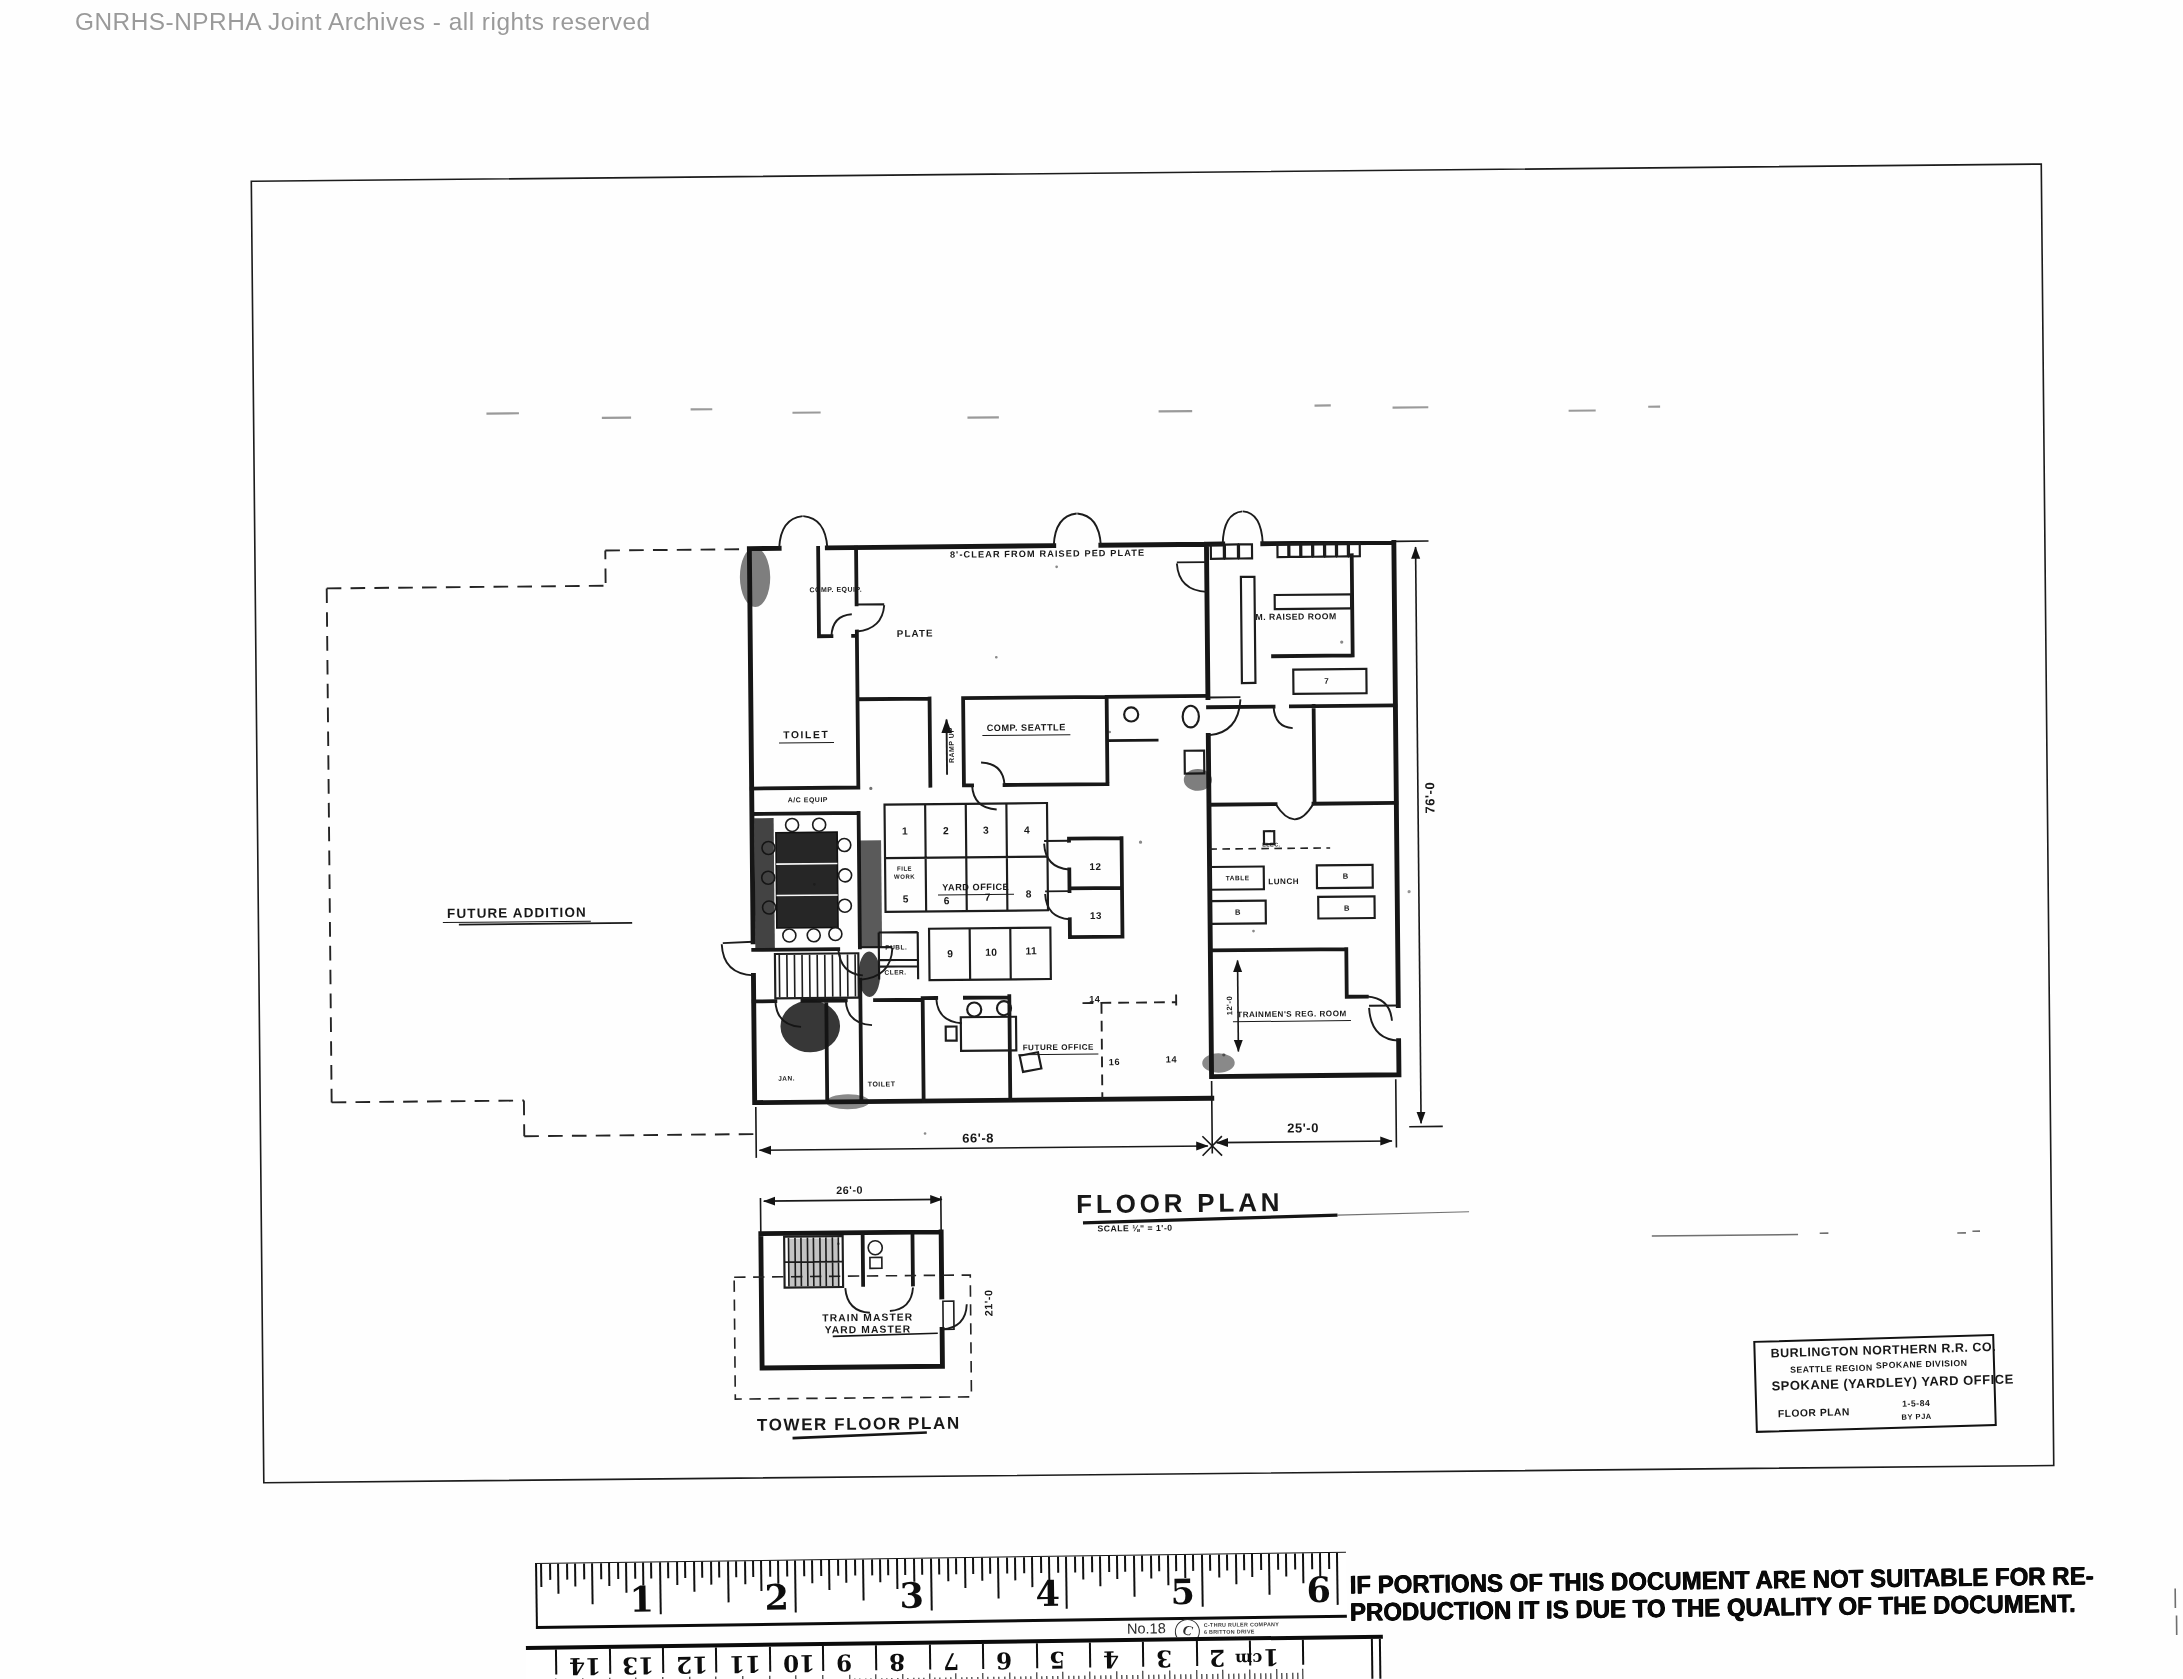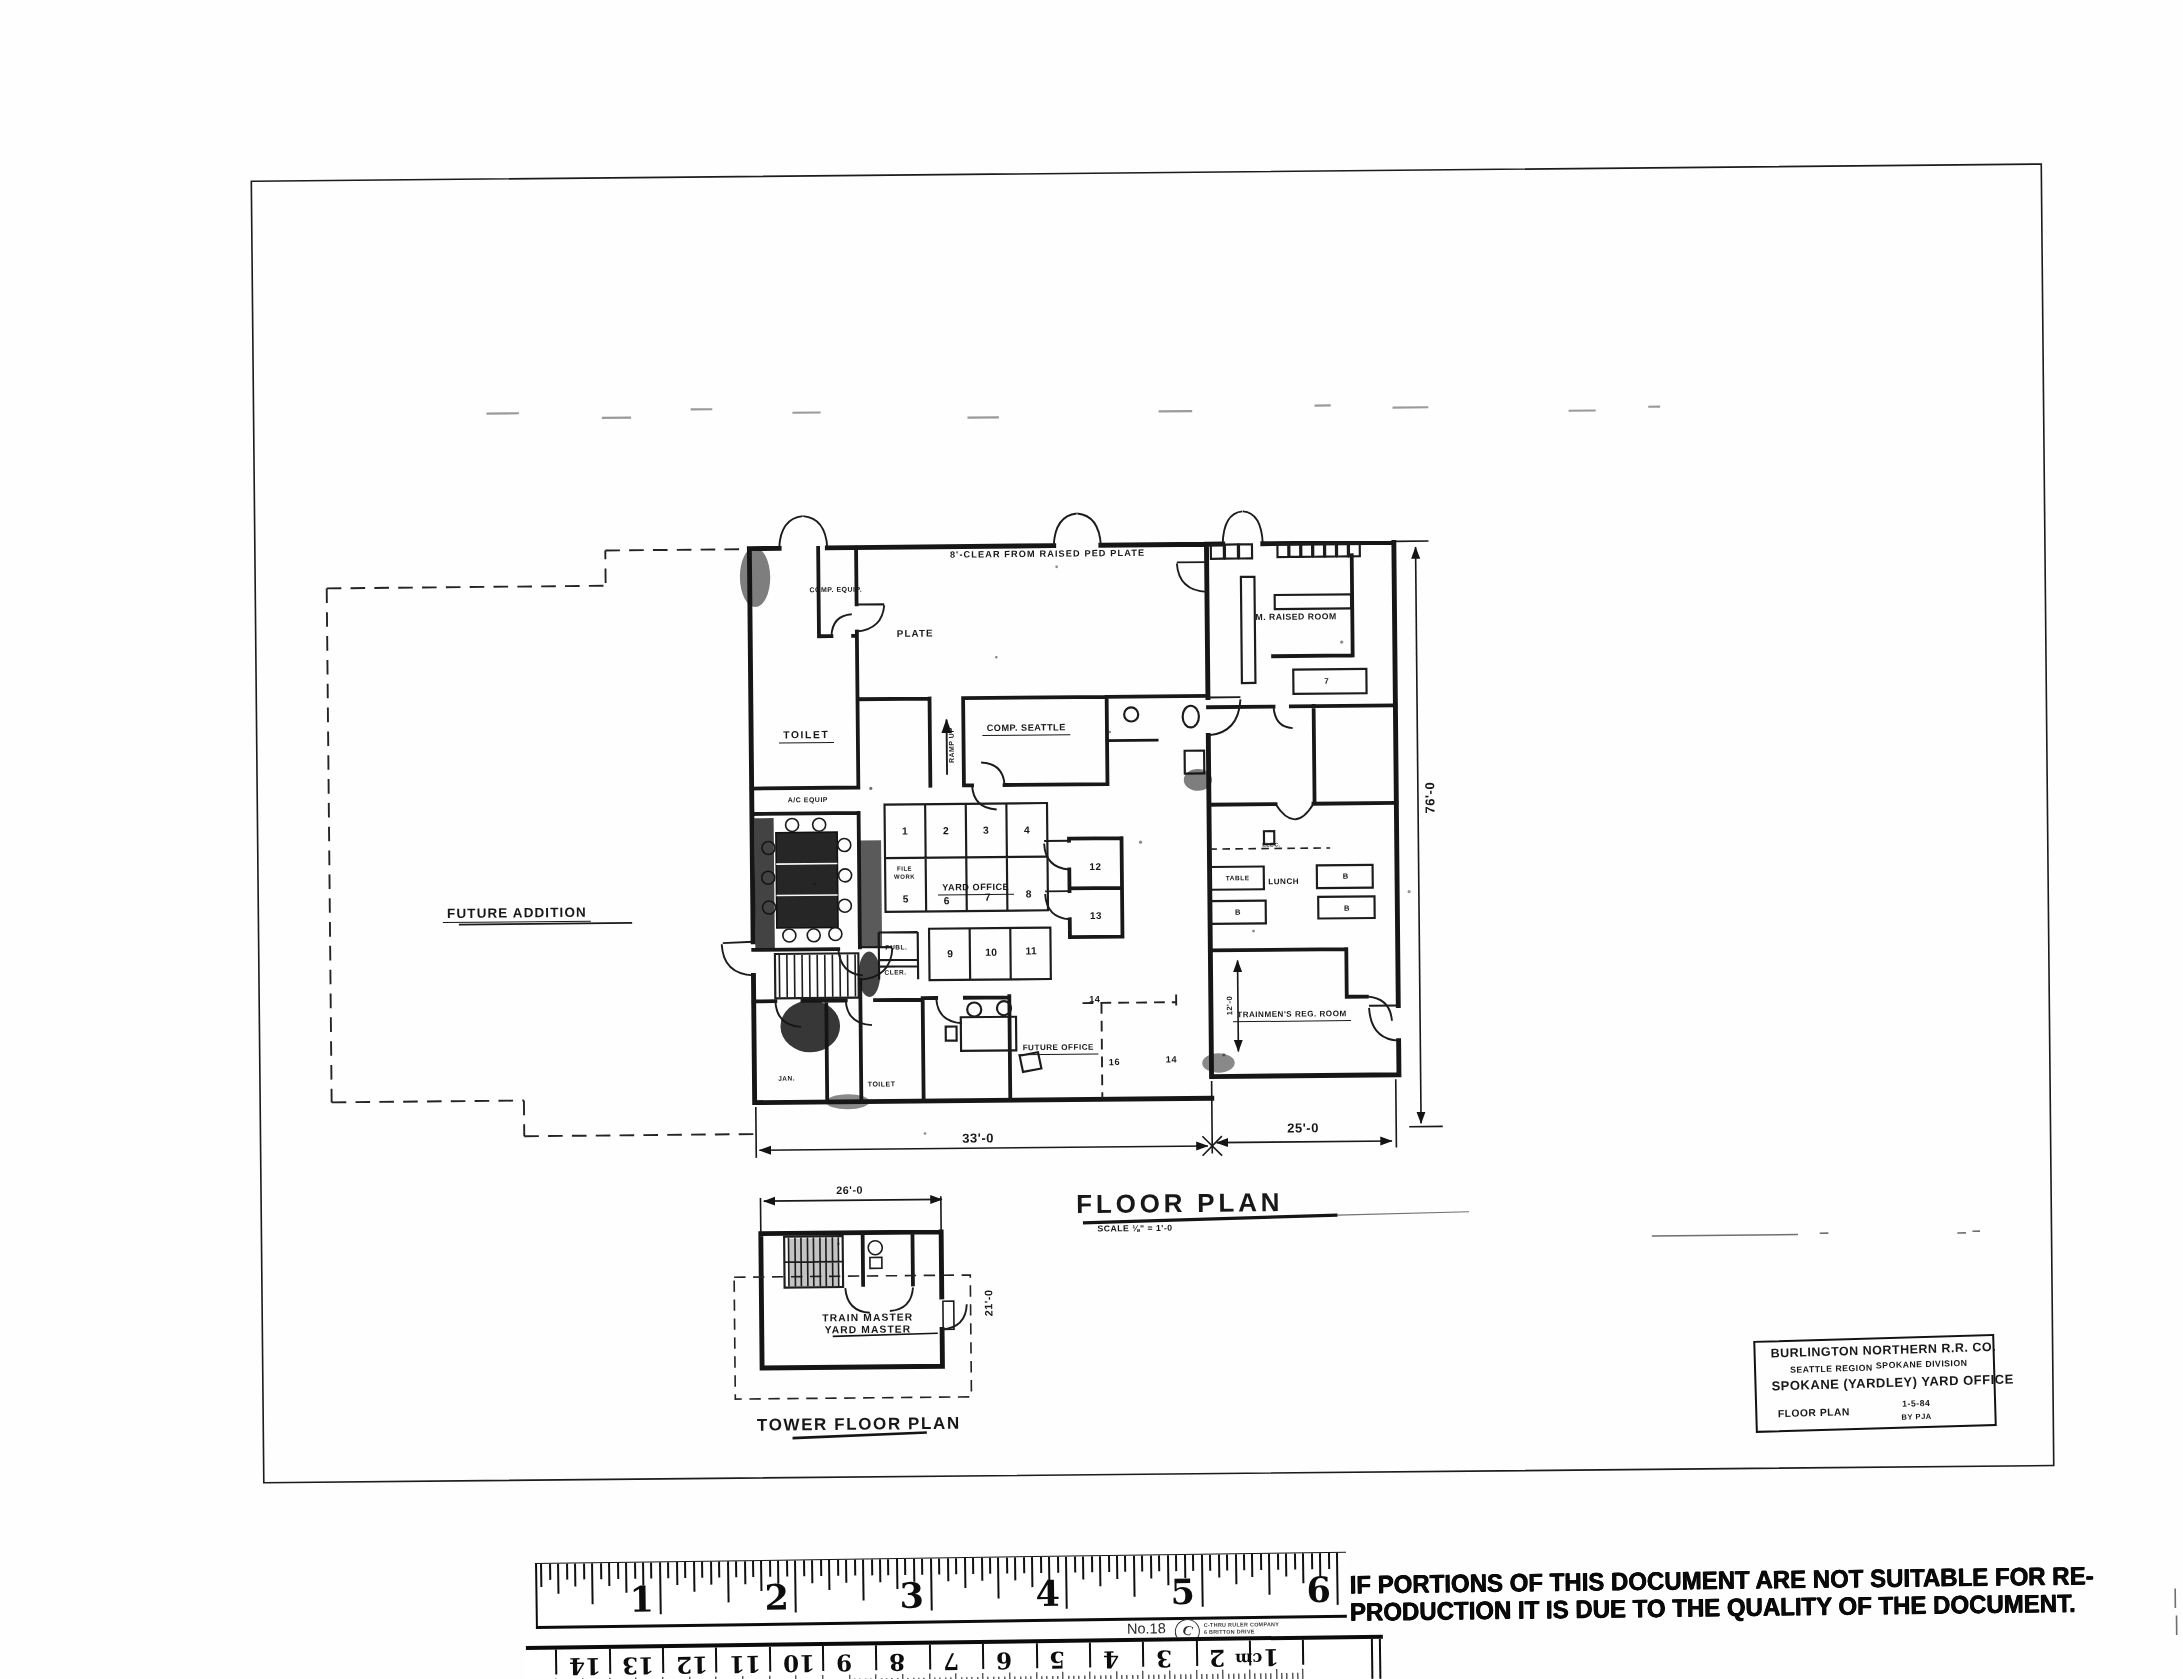--- a/index.html
+++ b/index.html
@@ -254,21 +254,21 @@
     <span class="lb hand" style="left:1028px;top:894px;font-size:10.3px">8</span>
     <span class="lb hand" style="left:949px;top:953px;font-size:10.3px">9</span>
     <span class="lb hand" style="left:990px;top:952px;font-size:10.3px">10</span>
     <span class="lb hand" style="left:1030px;top:951px;font-size:10.3px">11</span>
     <span class="lb hand" style="left:1095px;top:867px;font-size:9.8px">12</span>
     <span class="lb hand" style="left:1095px;top:916px;font-size:9.8px">13</span>
     <span class="lb hand" style="left:1093px;top:1000px;font-size:9.2px">14</span>
     <span class="lb hand" style="left:1169px;top:1061px;font-size:9.2px">14</span>
     <span class="lb hand" style="left:1112px;top:1063px;font-size:9.2px">16</span>
 
-    <span class="lb hand" style="left:975px;top:1137px;font-size:13px">33'-0</span>
+    <span class="lb hand" style="left:975px;top:1137px;font-size:13px">66'-8</span>
     <span class="lb hand" style="left:1300px;top:1130px;font-size:13px">25'-0</span>
     <span class="lb hand r90" style="left:1430px;top:801px;font-size:13px">76'-0</span>
     <span class="lb hand r90" style="left:1228px;top:1007px;font-size:7.6px">12'-0</span>
     <span class="lb hand" style="left:846px;top:1188px;font-size:10.8px">26'-0</span>
     <span class="lb hand r90" style="left:984px;top:1302px;font-size:10.8px">21'-0</span>
 
     <span class="lb hand" style="left:1176px;top:1204px;font-size:26px;letter-spacing:3.8px">FLOOR PLAN</span>
     <span class="lb hand" style="left:1131px;top:1229px;font-size:8.7px">SCALE ⅛" = 1'-0</span>
     <span class="lb hand" style="left:863px;top:1316px;font-size:10.3px;letter-spacing:1.1px">TRAIN MASTER</span>
     <span class="lb hand" style="left:863px;top:1328px;font-size:10.3px;letter-spacing:1.1px">YARD MASTER</span>
@@ -526,14 +526,15 @@
         <div class="mm" style="left: 109px; height: 10.8px;"></div>
         <div class="mm" style="left: 83px; height: 10.8px;"></div>
         <div class="mm" style="left: 56px; height: 10.8px;"></div>
         <div class="mm" style="left: 29px; height: 10.8px;"></div>
         <div class="cmline" style="left: 845px; height: 40px;"></div>
         <div class="cmline" style="left: 853px; height: 40px;"></div>
       </div>
 
   </div>
 
+  <div class="watermark">GNRHS-NPRHA Joint Archives - all rights reserved</div>
 </div>
 
 
 </body></html>

